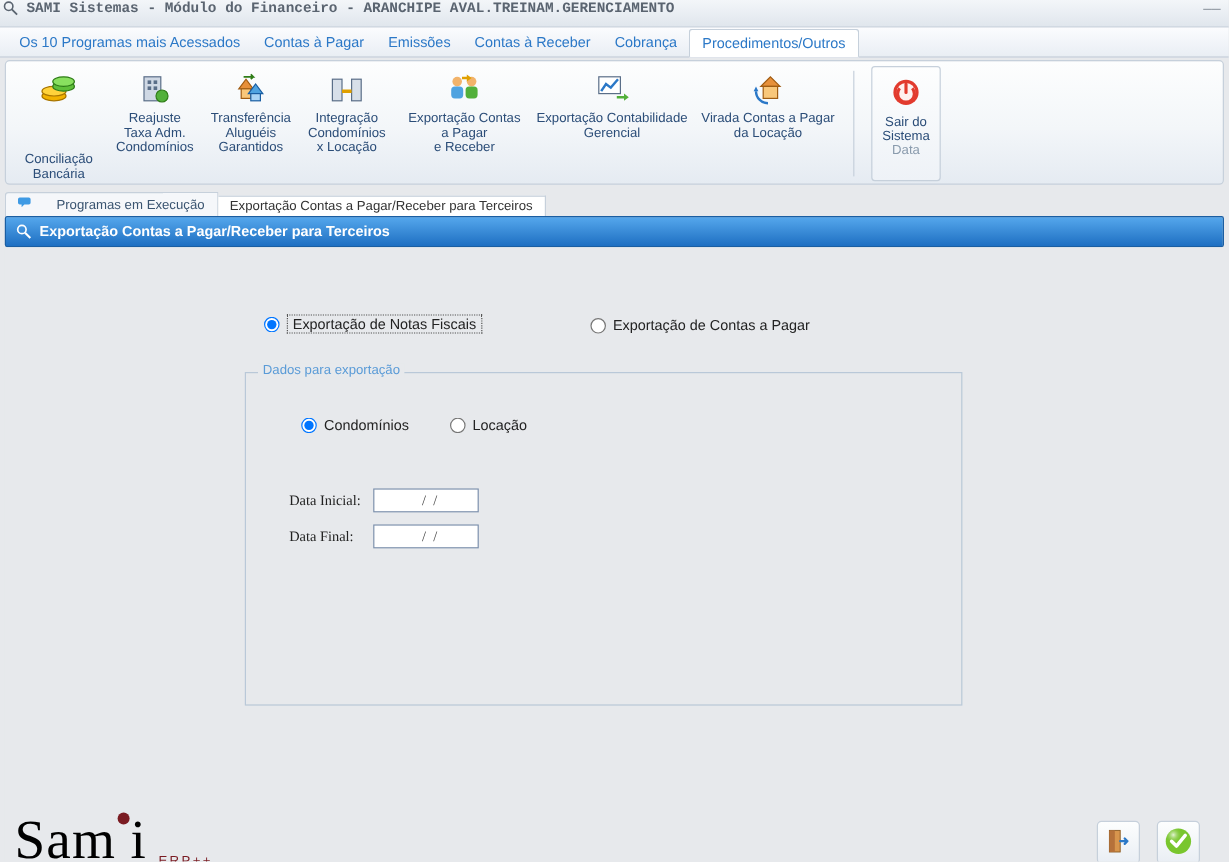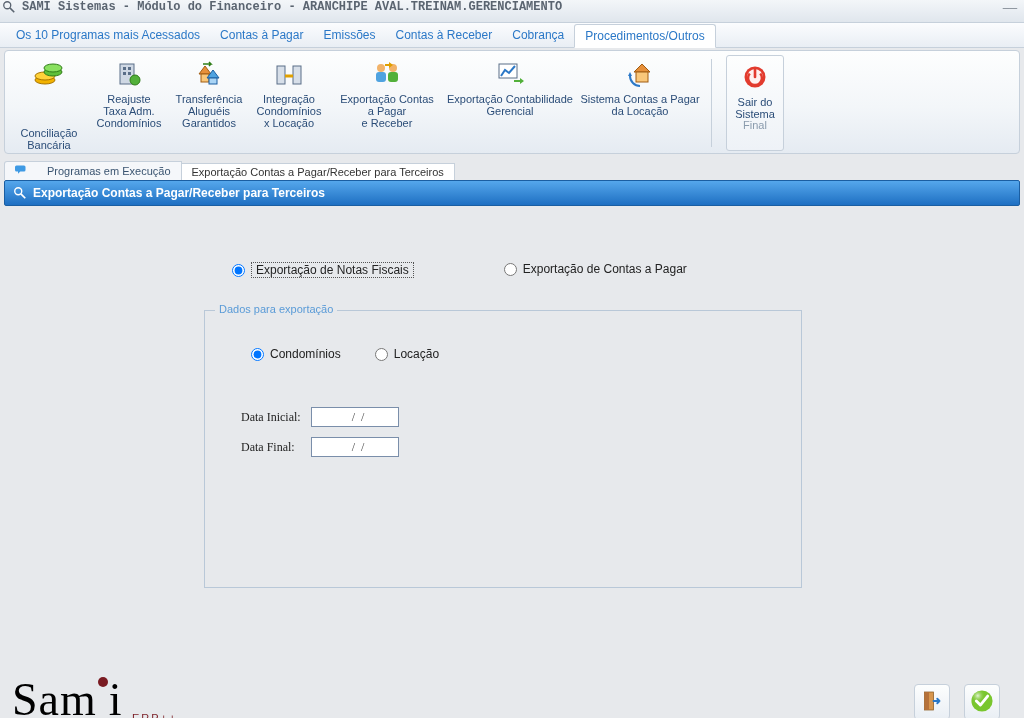--- a/index.html
+++ b/index.html
@@ -178,25 +178,25 @@
   
   .form-body {
     margin: 0 4px;
     background: var(--body-bg);
     height: calc(718px - 22px - 24px - 92px - 22px - 26px - 4px);
     position: relative;
   }
 
   .top-radio-row {
     position: absolute;
-    left: 228px;
+    left: 216px;
     top: 56px;
     display: flex;
     gap: 90px;
-    align-items: flex-start;
+    align-items: flex-end;
   }
   .radio-wrap {
     display: inline-flex;
     align-items: center;
     gap: 6px;
     color: #222;
   }
   .radio-wrap input { margin: 0; }
   .radio-wrap.boxed label {
     border: 1px dotted #555;
@@ -421,40 +421,40 @@
 
     <div class="tool-btn wider">
       <span class="ticon">
         <svg width="32" height="32" viewBox="0 0 32 32">
           <polygon points="10,14 18,6 26,14" fill="#e7903a" stroke="#a05c12"></polygon>
           <rect x="12" y="14" width="12" height="10" fill="#f9c77a" stroke="#a05c12"></rect>
           <path d="M6 18 a10 10 0 0 0 10 10" fill="none" stroke="#2b78c7" stroke-width="2"></path>
           <polygon points="4,18 8,18 6,14" fill="#2b78c7"></polygon>
         </svg>
       </span>
-      <span class="tlabel" style="white-space:pre-line;">Sistema Contas a Pagar
+      <span class="tlabel" style="white-space:pre-line;">Virada Contas a Pagar
 da Locação</span>
     </div>
   </div>
 
   <div class="tool-sep"></div>
 
   <div class="exit-group">
     <div class="tool-btn">
       <span class="ticon">
         <svg width="28" height="28" viewBox="0 0 32 32">
           <circle cx="16" cy="16" r="12" fill="#e23b2e"></circle>
           <circle cx="16" cy="16" r="9" fill="#fff1ef"></circle>
           <path d="M16 8 v8" stroke="#e23b2e" stroke-width="3" stroke-linecap="round"></path>
           <path d="M10 12 a8 8 0 1 0 12 0" fill="none" stroke="#e23b2e" stroke-width="3"></path>
         </svg>
       </span>
       <span class="tlabel" style="white-space:pre-line;">Sair do
 Sistema</span>
-      <span class="sublabel">Final</span>
+      <span class="sublabel">Data</span>
     </div>
   </div>
 </div>
 
 <div class="subtabs">
   <div class="subtab">
     <span>
       <svg width="12" height="12" viewBox="0 0 16 16">
         <path d="M2 2 h10 a2 2 0 0 1 2 2 v4 a2 2 0 0 1 -2 2 h-5 l-3 3 v-3 h-2 a2 2 0 0 1 -2 -2 v-4 a2 2 0 0 1 2 -2 z" fill="#3e9ae4"></path>
       </svg>

